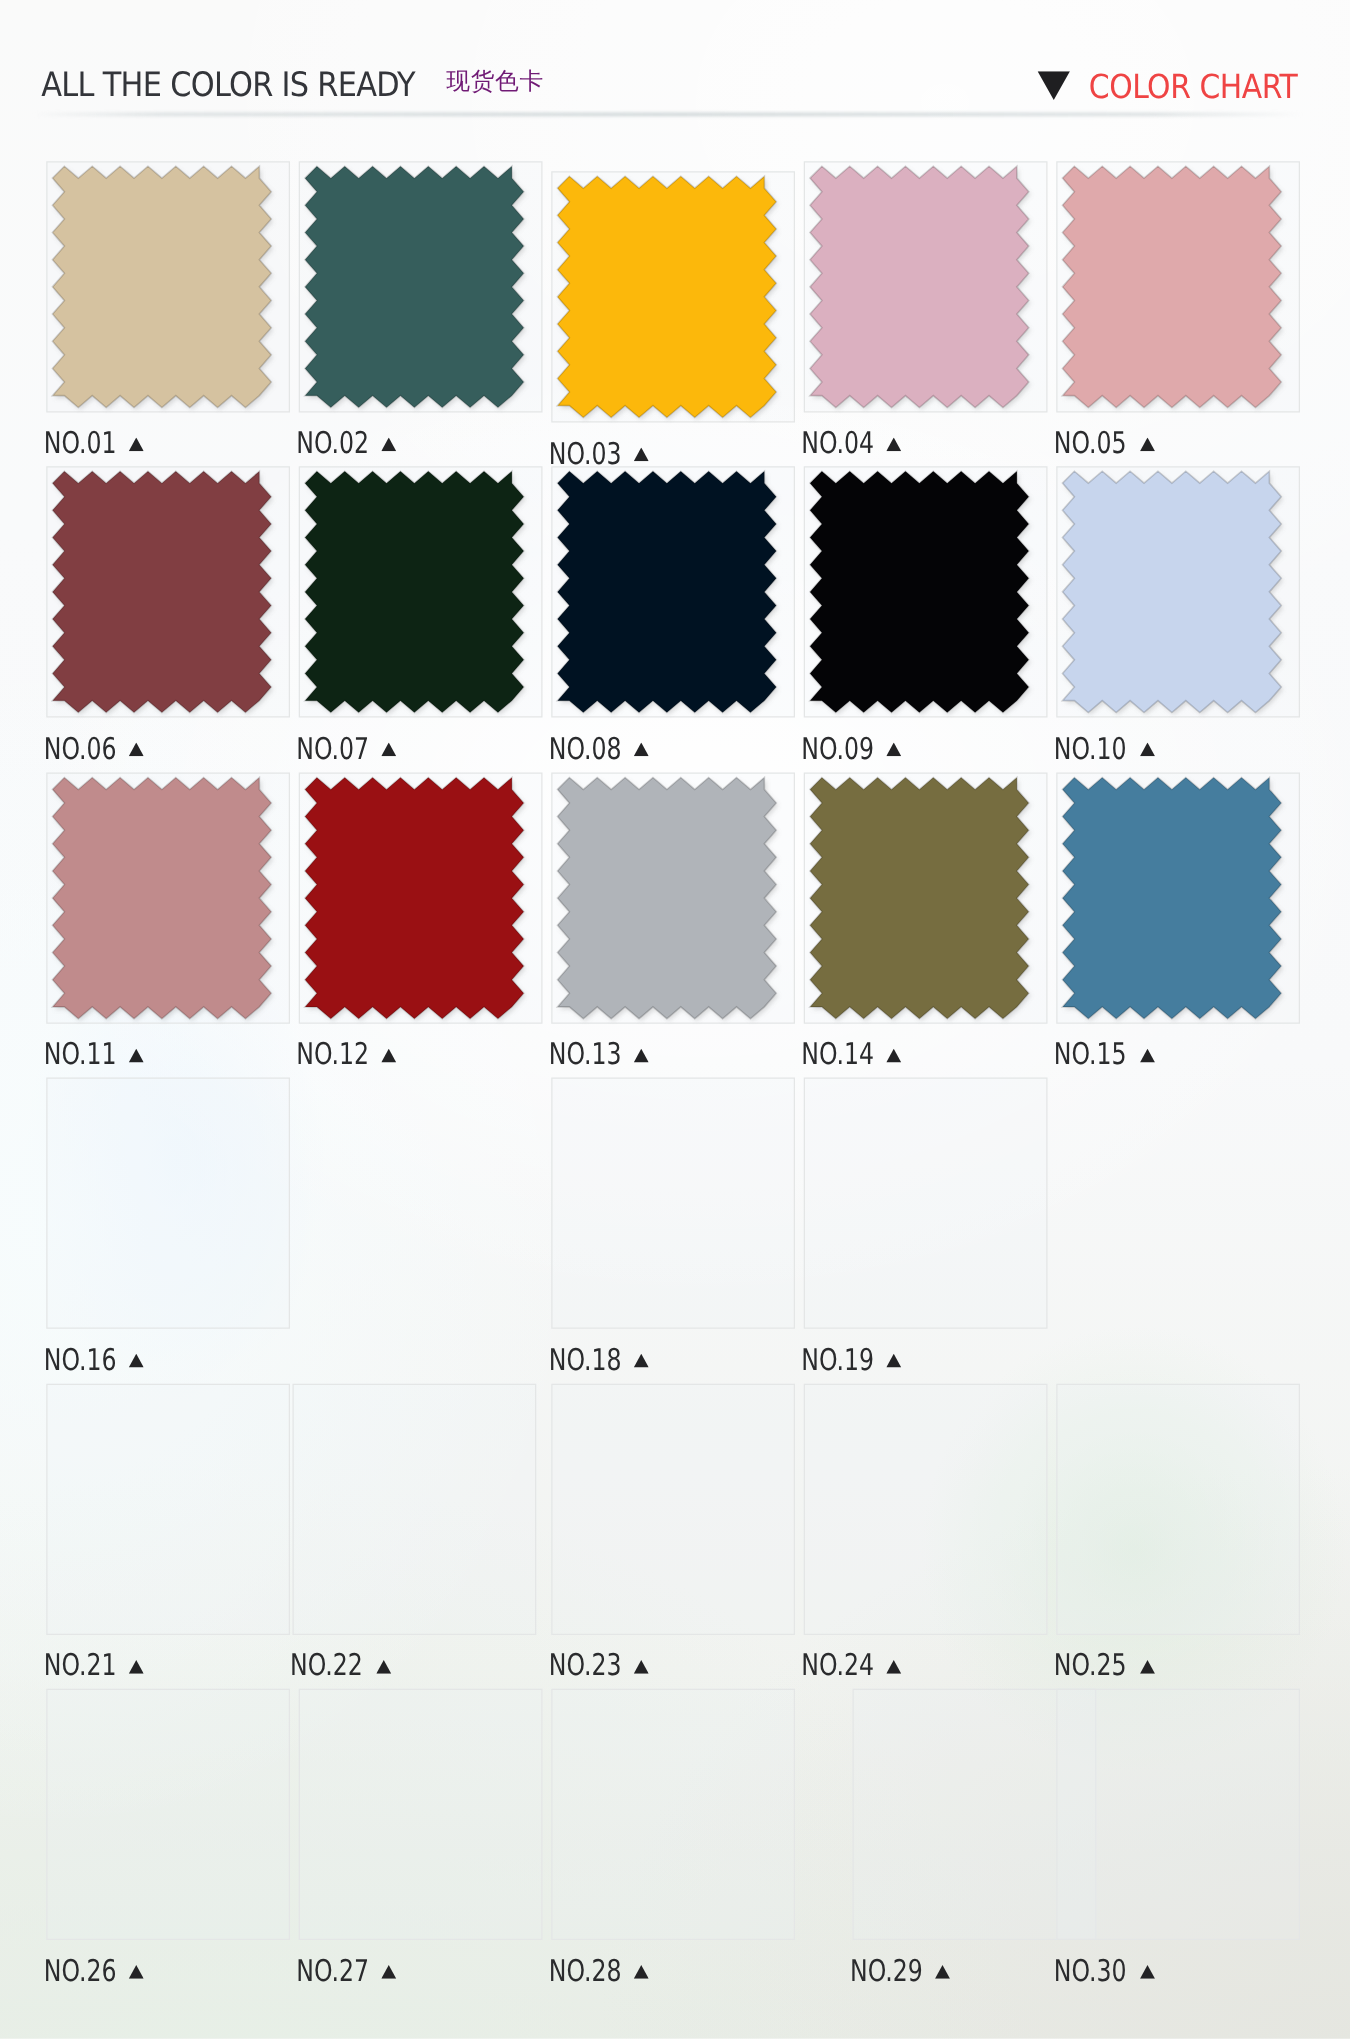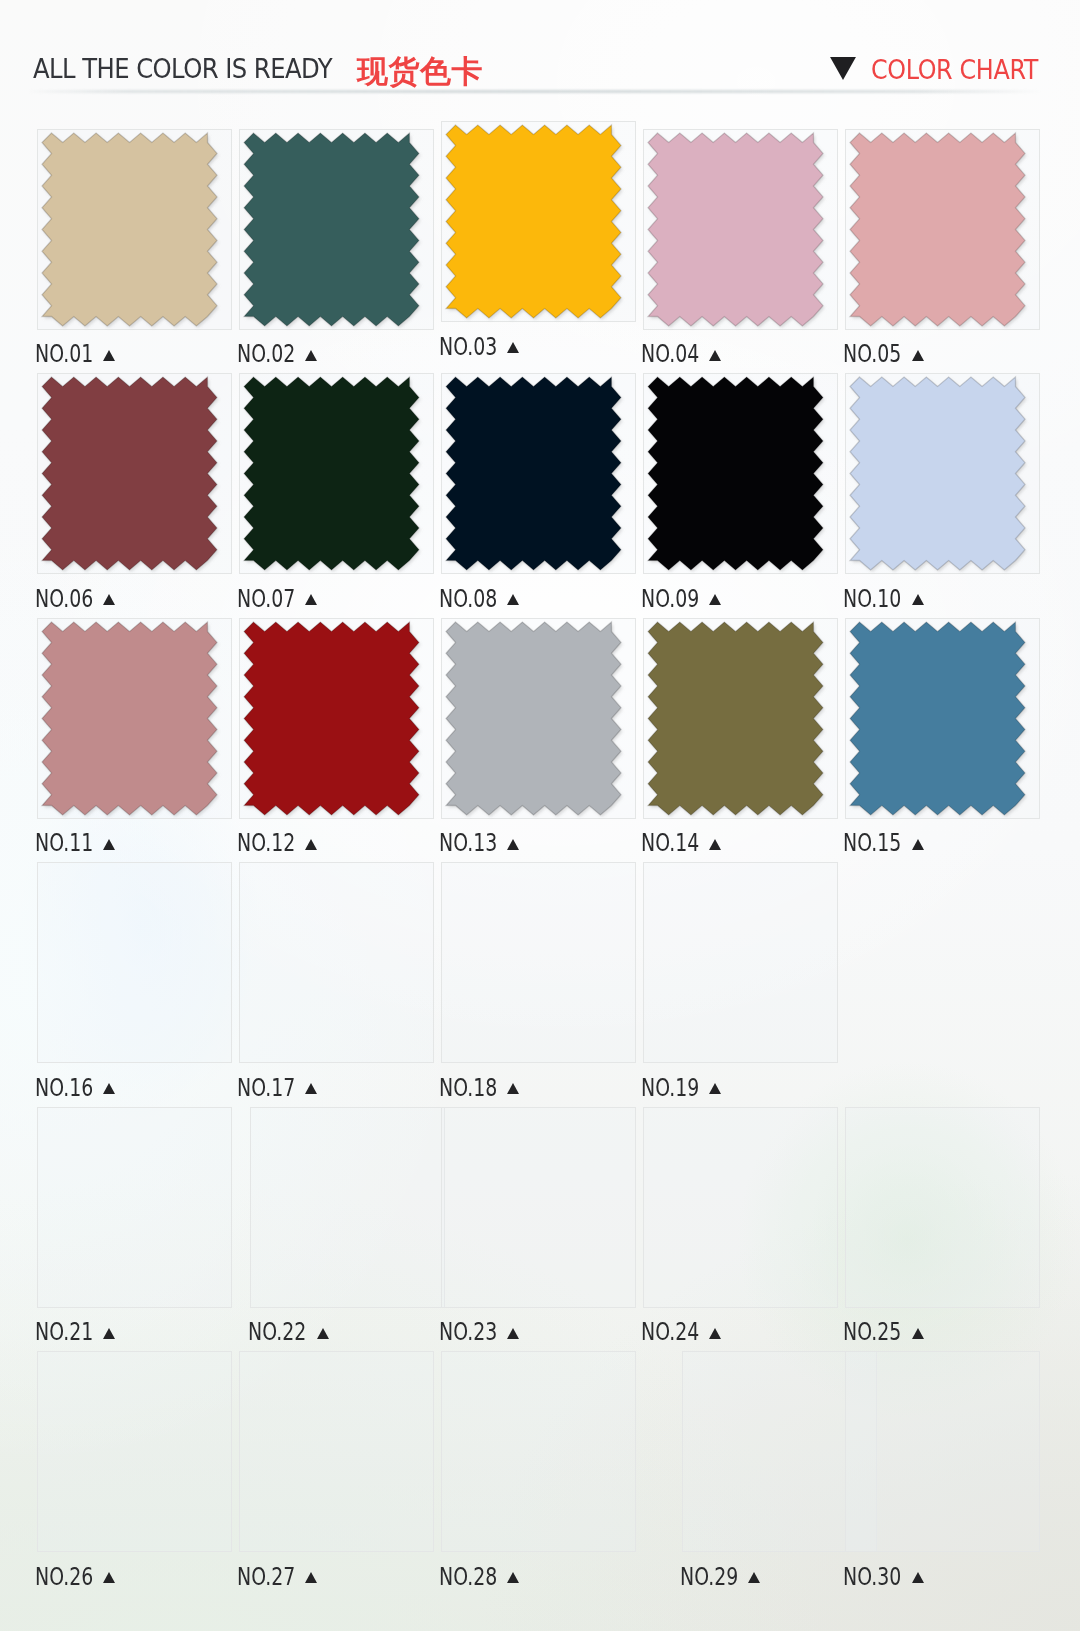--- a/index.html
+++ b/index.html
@@ -28,22 +28,22 @@
   
   #header{position:absolute;left:0;top:0;width:1080px;height:96px;}
   #title-en{
     position:absolute;left:33px;top:55px;
     font-family:"DejaVu Sans Condensed","DejaVu Sans",sans-serif;
     font-size:27px;letter-spacing:-0.55px;color:#33353a;
     font-weight:400;white-space:nowrap;line-height:1;
   }
   #title-cn{
     position:absolute;left:357px;top:55.5px;
-    font-size:31px;letter-spacing:0.5px;color:#ef4444;
-    font-weight:700;white-space:nowrap;line-height:1;
+    font-size:19px;letter-spacing:0.5px;color:#701a75;
+    font-weight:400;white-space:nowrap;line-height:1;
   }
   #brand{position:absolute;left:830px;top:56.5px;display:flex;align-items:baseline;}
   #brand-marker{width:26px;height:23px;display:block;align-self:flex-start;margin-top:0.5px;margin-right:15px;}
   #brand-label{
     font-family:"DejaVu Sans Condensed","DejaVu Sans",sans-serif;
     font-size:26.5px;letter-spacing:-0.35px;color:#ef4444;
     font-weight:400;white-space:nowrap;line-height:1;
   }
   #header-rule{position:absolute;left:26px;top:90px;width:1016px;height:3px;
     background:linear-gradient(90deg,rgba(206,212,214,0) 0%,rgba(200,208,210,0.55) 10%,rgba(196,205,207,0.75) 50%,rgba(200,208,210,0.6) 88%,rgba(206,212,214,0) 100%);
@@ -118,21 +118,21 @@
             <polygon points="9.50,0.00 20.64,9.50 31.79,0.00 42.93,9.50 54.07,0.00 65.21,9.50 76.36,0.00 87.50,9.50 98.64,0.00 109.79,9.50 120.93,0.00 132.07,9.50 143.21,0.00 154.36,9.50 165.50,0.00 165.50,9.50 175.00,20.38 165.50,31.25 175.00,42.13 165.50,53.00 175.00,63.88 165.50,74.75 175.00,85.63 165.50,96.50 175.00,107.38 165.50,118.25 175.00,129.13 165.50,140.00 175.00,150.88 165.50,161.75 175.00,172.63 165.50,183.50 154.36,193.00 143.21,183.50 132.07,193.00 120.93,183.50 109.79,193.00 98.64,183.50 87.50,193.00 76.36,183.50 65.21,193.00 54.07,183.50 42.93,193.00 31.79,183.50 20.64,193.00 9.50,183.50 0.00,183.50 9.50,172.63 0.00,161.75 9.50,150.88 0.00,140.00 9.50,129.13 0.00,118.25 9.50,107.38 0.00,96.50 9.50,85.63 0.00,74.75 9.50,63.88 0.00,53.00 9.50,42.13 0.00,31.25 9.50,20.38 0.00,9.50" fill="none" stroke="rgba(0,0,0,0.17)" stroke-width="1.3" stroke-linejoin="miter"></polygon>
           </g>
         </svg>
         <div class="label">
           <span class="label-text">NO.02</span>
           <svg class="label-marker" viewBox="0 0 12 11">
             <polygon points="6,0 12,11 0,11" fill="#232325"></polygon>
           </svg>
         </div>
       </div>
-      <div class="cell" style="left: 440.8px; top: 121px; text-decoration: underline;">
+      <div class="cell" style="left: 440.8px; top: 137px; text-decoration: underline;">
         <div class="box"></div>
         <svg class="swatch" width="178" height="196" viewBox="0 0 178 196">
           <defs>
             <filter id="blur2" x="-20%" y="-20%" width="150%" height="150%">
               <feGaussianBlur stdDeviation="1.5"></feGaussianBlur>
             </filter>
           </defs>
           <g>
             <polygon points="9.50,0.00 20.64,9.50 31.79,0.00 42.93,9.50 54.07,0.00 65.21,9.50 76.36,0.00 87.50,9.50 98.64,0.00 109.79,9.50 120.93,0.00 132.07,9.50 143.21,0.00 154.36,9.50 165.50,0.00 165.50,9.50 175.00,20.38 165.50,31.25 175.00,42.13 165.50,53.00 175.00,63.88 165.50,74.75 175.00,85.63 165.50,96.50 175.00,107.38 165.50,118.25 175.00,129.13 165.50,140.00 175.00,150.88 165.50,161.75 175.00,172.63 165.50,183.50 154.36,193.00 143.21,183.50 132.07,193.00 120.93,183.50 109.79,193.00 98.64,183.50 87.50,193.00 76.36,183.50 65.21,193.00 54.07,183.50 42.93,193.00 31.79,183.50 20.64,193.00 9.50,183.50 0.00,183.50 9.50,172.63 0.00,161.75 9.50,150.88 0.00,140.00 9.50,129.13 0.00,118.25 9.50,107.38 0.00,96.50 9.50,85.63 0.00,74.75 9.50,63.88 0.00,53.00 9.50,42.13 0.00,31.25 9.50,20.38 0.00,9.50" fill="rgba(128,128,126,0.26)" transform="translate(1.6,2.0)" filter="url(#blur2)"></polygon>
             <polygon points="9.50,0.00 20.64,9.50 31.79,0.00 42.93,9.50 54.07,0.00 65.21,9.50 76.36,0.00 87.50,9.50 98.64,0.00 109.79,9.50 120.93,0.00 132.07,9.50 143.21,0.00 154.36,9.50 165.50,0.00 165.50,9.50 175.00,20.38 165.50,31.25 175.00,42.13 165.50,53.00 175.00,63.88 165.50,74.75 175.00,85.63 165.50,96.50 175.00,107.38 165.50,118.25 175.00,129.13 165.50,140.00 175.00,150.88 165.50,161.75 175.00,172.63 165.50,183.50 154.36,193.00 143.21,183.50 132.07,193.00 120.93,183.50 109.79,193.00 98.64,183.50 87.50,193.00 76.36,183.50 65.21,193.00 54.07,183.50 42.93,193.00 31.79,183.50 20.64,193.00 9.50,183.50 0.00,183.50 9.50,172.63 0.00,161.75 9.50,150.88 0.00,140.00 9.50,129.13 0.00,118.25 9.50,107.38 0.00,96.50 9.50,85.63 0.00,74.75 9.50,63.88 0.00,53.00 9.50,42.13 0.00,31.25 9.50,20.38 0.00,9.50" fill="#fcb80b"></polygon>
@@ -400,29 +400,20 @@
       </div>
       <div class="cell" style="left: 36.6px; top: 862.3px;">
         <div class="box"></div>
         <div class="label">
           <span class="label-text">NO.16</span>
           <svg class="label-marker" viewBox="0 0 12 11">
             <polygon points="6,0 12,11 0,11" fill="#232325"></polygon>
           </svg>
         </div>
       </div>
-      <div class="cell" style="left: 238.7px; top: 862.3px;">
-        <div class="box"></div>
-        <div class="label">
-          <span class="label-text">NO.17</span>
-          <svg class="label-marker" viewBox="0 0 12 11">
-            <polygon points="6,0 12,11 0,11" fill="#232325"></polygon>
-          </svg>
-        </div>
-      </div>
       <div class="cell" style="left: 440.8px; top: 862.3px;">
         <div class="box"></div>
         <div class="label">
           <span class="label-text">NO.18</span>
           <svg class="label-marker" viewBox="0 0 12 11">
             <polygon points="6,0 12,11 0,11" fill="#232325"></polygon>
           </svg>
         </div>
       </div>
       <div class="cell" style="left: 642.9px; top: 862.3px; padding-left: 20px;">
@@ -436,21 +427,21 @@
       </div>
       <div class="cell" style="left: 36.6px; top: 1106.8px;">
         <div class="box"></div>
         <div class="label">
           <span class="label-text">NO.21</span>
           <svg class="label-marker" viewBox="0 0 12 11">
             <polygon points="6,0 12,11 0,11" fill="#232325"></polygon>
           </svg>
         </div>
       </div>
-      <div class="cell" style="left: 250px; top: 1106.8px;">
+      <div class="cell" style="left: 234px; top: 1106.8px;">
         <div class="box"></div>
         <div class="label">
           <span class="label-text">NO.22</span>
           <svg class="label-marker" viewBox="0 0 12 11">
             <polygon points="6,0 12,11 0,11" fill="#232325"></polygon>
           </svg>
         </div>
       </div>
       <div class="cell" style="left: 440.8px; top: 1106.8px;">
         <div class="box"></div>

